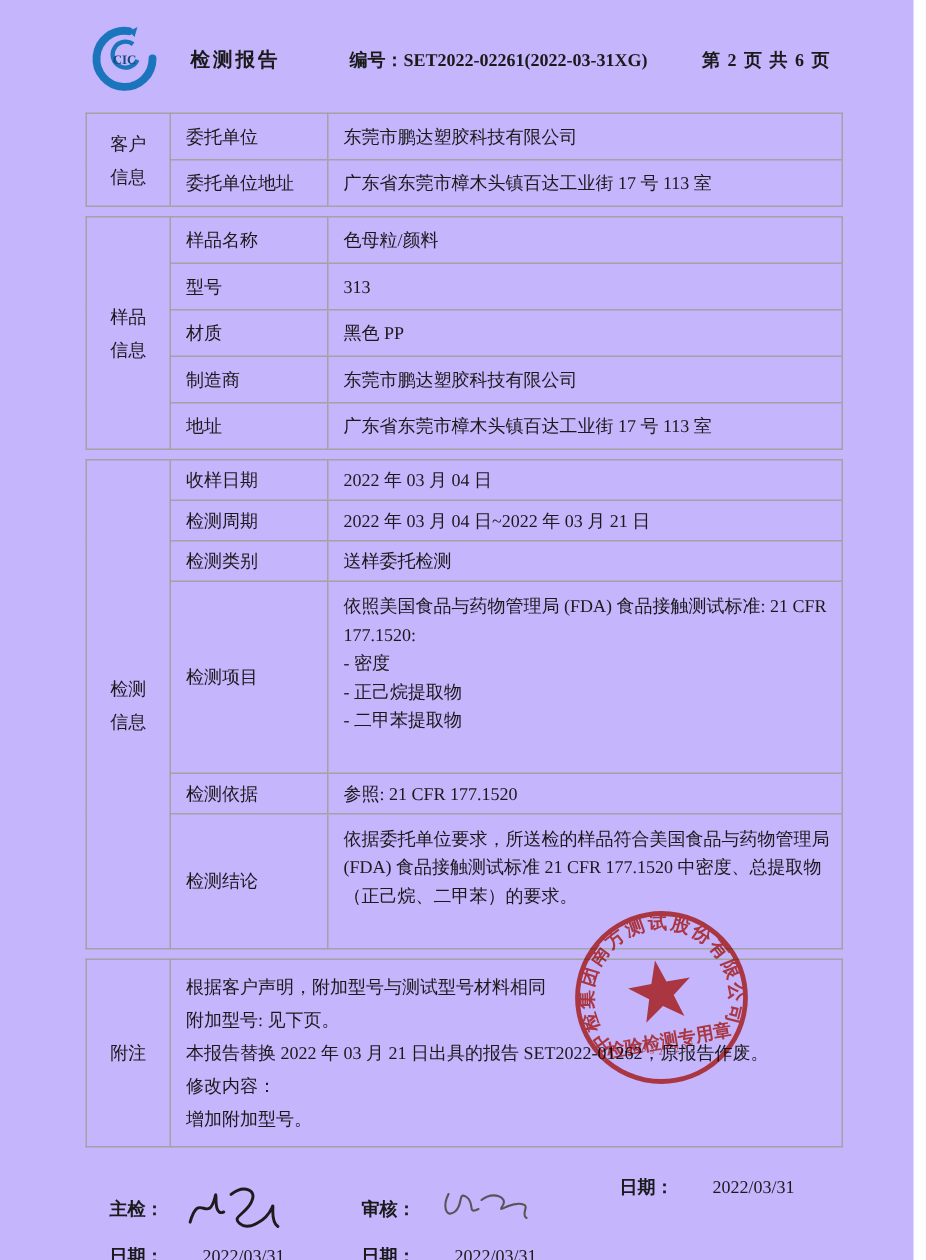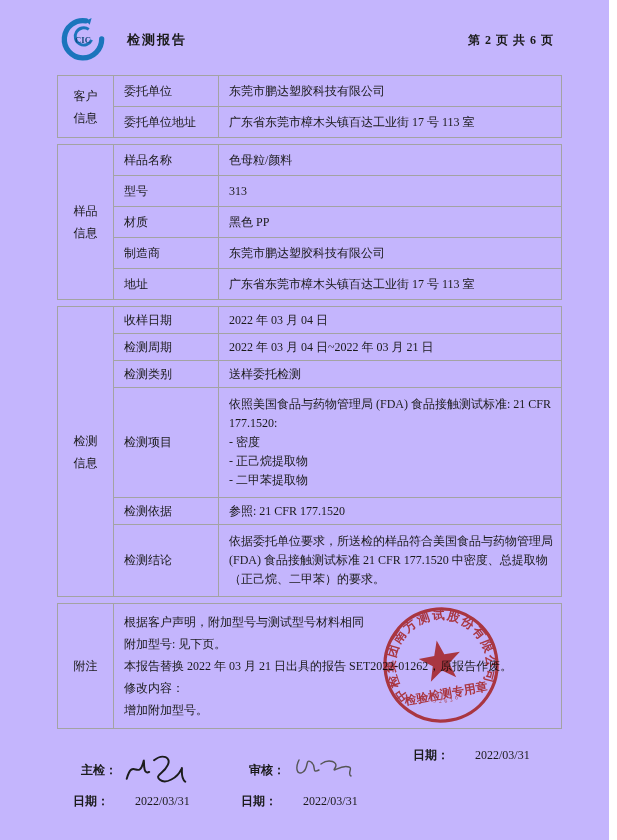--- a/index.html
+++ b/index.html
@@ -19,29 +19,29 @@
   table { border-collapse:collapse; width:505px; table-layout:fixed; }
   table { margin-top:6px; }
   table.first { margin-top:0;border-radius:20px; }
   td { border:1px solid #a3a3a3; font-size:12px; vertical-align:middle; }
   td.cat { width:56px; text-align:center; white-space:pre-line; line-height:22px; }
   td.lbl { width:105px; padding:4px 6px 4px 10px; }
   td.val { padding:4px 8px 4px 10px; white-space:pre-line; line-height:18px; }
   .t1 td { height:31px; }
   .t2 td { height:31px; }
   .t3 td.short { height:25px; }
-  .t3 td.tall { line-height:19px; padding-top:7px; padding-bottom:7px; }
+  .t3 td.tall { line-height:19px; padding-top:7px; padding-bottom:25px; }
   .notes td.val { line-height:22px; padding-top:7px; padding-bottom:7px; }
 
   
   .sig-block { position:relative; margin-top:18px; height:88px; }
   .sig-cols { display:flex; }
   .sig-col { width:168px; padding-left:16px; }
   .sig-col.c3 { padding-left:20px; }
-  .sig-line { display:flex; align-items:center; height:46px;text-align:right; }
+  .sig-line { display:flex; align-items:center; height:46px; }
   .sig-role { font-size:12px; font-weight:bold; flex:0 0 44px; }
   .sig-img { flex:0 0 auto; }
   .date-line { display:flex; align-items:center; }
   .date-lbl { font-size:12px; font-weight:bold; flex:0 0 44px; }
   .date-val { font-size:12px; margin-left:18px; }
 
   
   .stamp { position:absolute; left:366px; top:590px; width:150px; height:150px;
            opacity:.9; mix-blend-mode:multiply; transform:rotate(-10deg); pointer-events:none; }
 </style>
@@ -51,20 +51,21 @@
 <div class="page">
 
   <div class="hdr">
     <svg class="logo" viewBox="0 0 48 48">
       <path d="M 27 5 A 19.5 19.5 0 1 0 43.5 24" fill="none" stroke="#1b75bc" stroke-width="5.5" stroke-linecap="round"></path>
       <path d="M 27 5 L 33 2 L 31 9 Z" fill="#1b75bc"></path>
       <path d="M 30 14 A 9 9 0 1 0 33 25" fill="none" stroke="#1b75bc" stroke-width="3"></path>
       <text x="24" y="28" text-anchor="middle" font-size="9" font-weight="bold" fill="#14497e">CIC</text>
     </svg>
     <div class="hdr-title">检测报告</div>
+    <div class="hdr-no">编号：SET2022-02261(2022-03-31XG)</div>
     <div class="hdr-pages">第 2 页 共 6 页</div>
   </div>
 
   <div class="content">
 
     <table class="t1 first">
       <tbody>
           <tr>
         <td class="cat" rowspan="2">客户
 信息</td>

